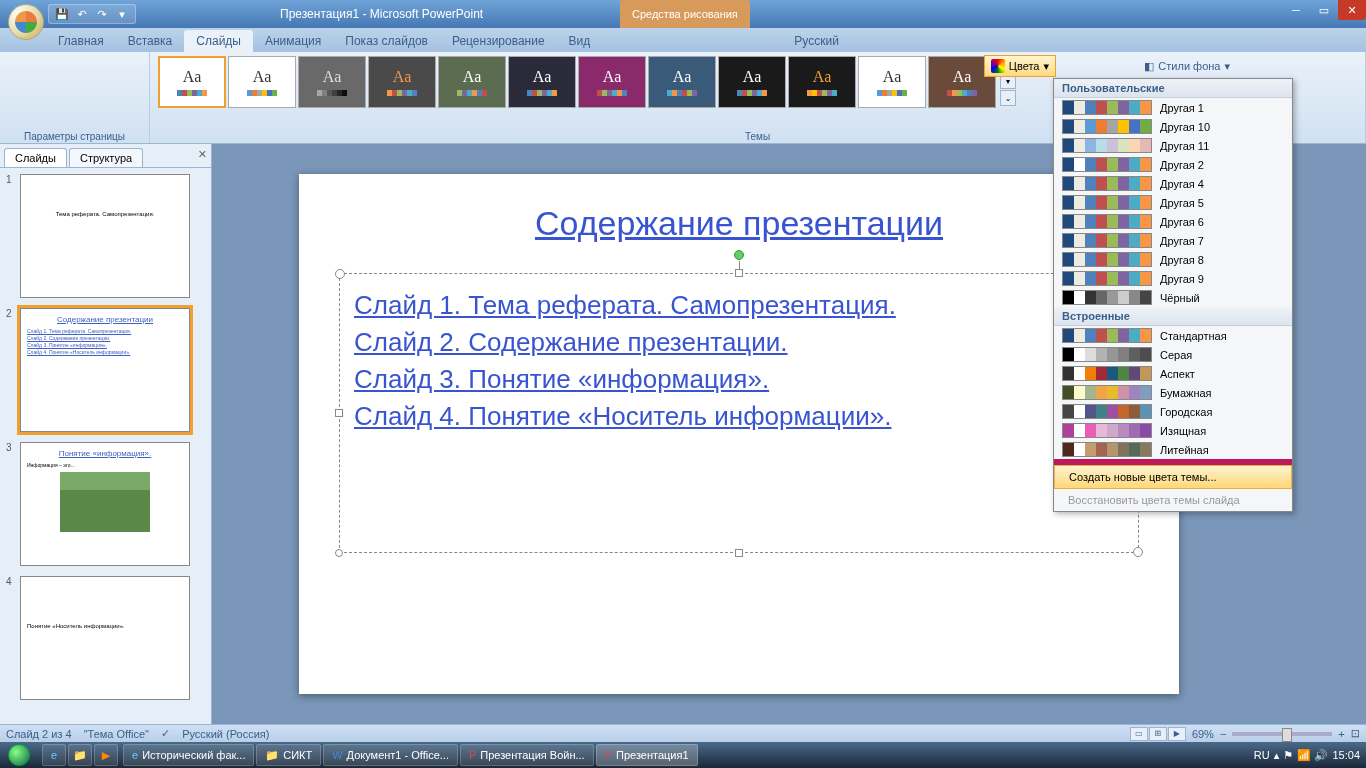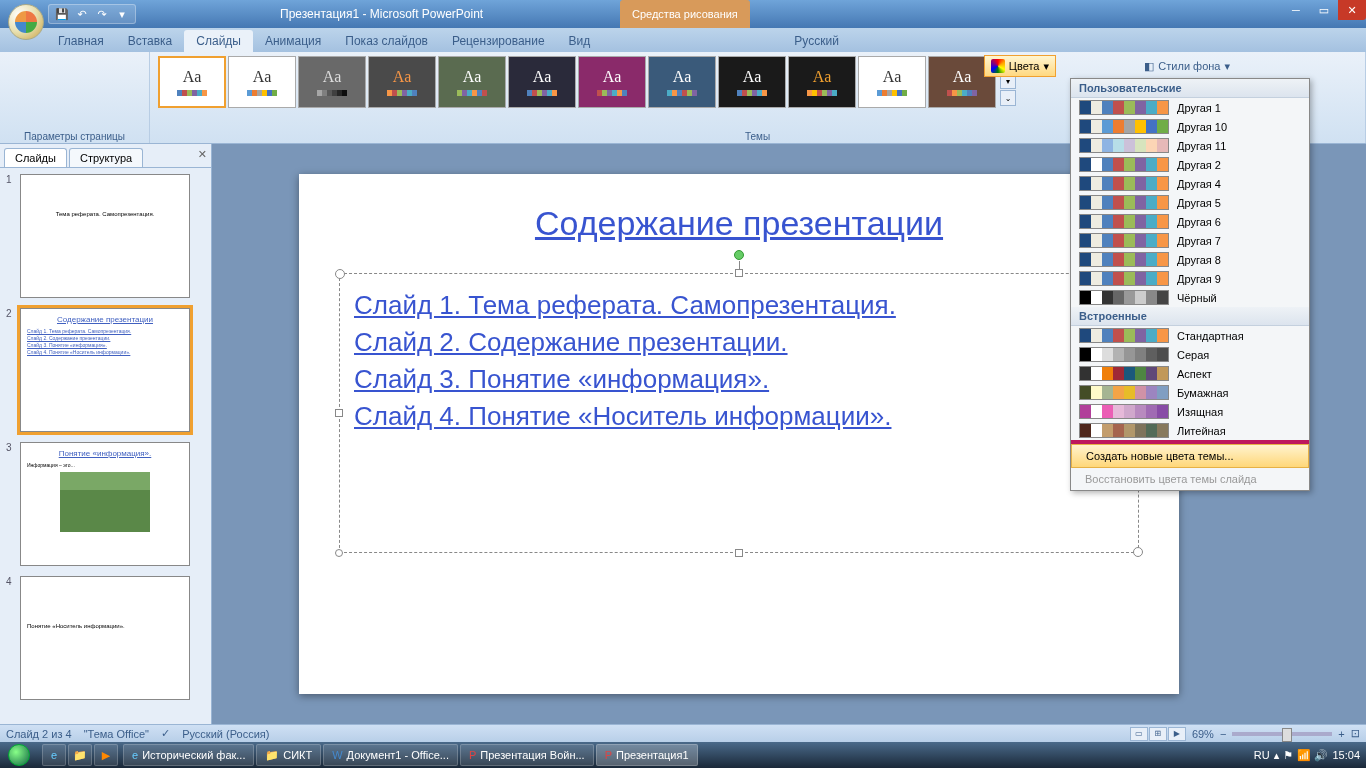--- a/index.html
+++ b/index.html
@@ -74,27 +74,27 @@
 .textbox::before { left: -5px; top: -5px; }
 .textbox::after { right: -5px; bottom: -5px; }
 .tb-handle { position: absolute; width: 8px; height: 8px; border: 1px solid #888; background: #fff; }
 .tb-rot { position: absolute; width: 10px; height: 10px; border-radius: 50%; background: #6c6; border: 1px solid #393; left: 50%; top: -24px; transform: translateX(-50%); }
 .tb-rot::after { content:""; position:absolute; width:1px; height:14px; background:#888; left:50%; top:10px; }
 .slide-link { font-size: 26px; color: #3854d0; text-decoration: underline; margin: 6px 0; display: block; }
 
 .notes-area { height: 32px; background: #fff; border-top: 1px solid #888; padding: 4px 10px; font-size: 13px; color: #888; }
 
 
-.colors-panel { position: absolute; right: 56px; top: 78px; width: 240px; background: #f4f6f8; border: 1px solid #888; box-shadow: 2px 2px 6px rgba(0,0,0,0.3); z-index: 100; font-size: 11px; }
+.colors-panel { position: absolute; right: 73px; top: 78px; width: 240px; background: #f4f6f8; border: 1px solid #888; box-shadow: 2px 2px 6px rgba(0,0,0,0.3); z-index: 100; font-size: 11px; }
 .cp-section-h { background: linear-gradient(to bottom, #eef2f6, #dce4ee); padding: 3px 8px; font-weight: bold; color: #3b5e8a; border-bottom: 1px solid #c4d0de; }
 .cp-list { max-height: 500px; overflow-y: auto; }
 .cp-item { display: flex; align-items: center; gap: 8px; padding: 2px 8px; cursor: pointer; }
 .cp-swatch { display: flex; border: 1px solid #888; }
 .cp-swatch span { width: 11px; height: 13px; }
-.cp-footer { border-top: 4px solid #be185d; }
+.cp-footer { border-top: 6px solid #be185d; }
 .cp-footer-btn { padding: 5px 14px; cursor: pointer; }
 .cp-footer-btn.hl { background: linear-gradient(to bottom, #fff3ce, #ffd779); border: 1px solid #e6b146; }
 .cp-footer-btn.dis { color: #999; }
 
 
 .statusbar { position: absolute; bottom: 26px; left: 0; right: 0; height: 18px; background: linear-gradient(to bottom, #cfe0f4, #b8cfe8); border-top: 1px solid #9ab5d4; display: flex; align-items: center; font-size: 11px; color: #3b5e8a; padding: 0 6px; gap: 12px; }
 .status-right { margin-left: auto; display: flex; align-items: center; gap: 6px; }
 .view-btns { display: flex; gap: 1px; }
 .view-btn { width: 18px; height: 14px; border: 1px solid #9ab5d4; background: #e8eff8; cursor: pointer; font-size:8px; display:flex; align-items:center; justify-content:center; }
 .zoom-slider { width: 100px; height: 4px; background: #aac; position: relative; }
@@ -557,20 +557,33 @@
           <span style="background: rgb(243, 164, 71);"></span>
           <span style="background: rgb(231, 188, 41);"></span>
           <span style="background: rgb(208, 146, 167);"></span>
           <span style="background: rgb(156, 133, 192);"></span>
           <span style="background: rgb(128, 158, 194);"></span>
         </div>
         <span>Бумажная</span>
       </div>
       <div class="cp-item">
         <div class="cp-swatch">
+          <span style="background: rgb(70, 70, 70);"></span>
+          <span style="background: rgb(255, 255, 255);"></span>
+          <span style="background: rgb(83, 84, 138);"></span>
+          <span style="background: rgb(67, 128, 134);"></span>
+          <span style="background: rgb(160, 77, 163);"></span>
+          <span style="background: rgb(196, 101, 45);"></span>
+          <span style="background: rgb(139, 93, 61);"></span>
+          <span style="background: rgb(92, 146, 181);"></span>
+        </div>
+        <span>Городская</span>
+      </div>
+      <div class="cp-item">
+        <div class="cp-swatch">
           <span style="background: rgb(177, 63, 154);"></span>
           <span style="background: rgb(255, 255, 255);"></span>
           <span style="background: rgb(235, 94, 181);"></span>
           <span style="background: rgb(230, 185, 217);"></span>
           <span style="background: rgb(208, 168, 204);"></span>
           <span style="background: rgb(184, 138, 191);"></span>
           <span style="background: rgb(160, 107, 179);"></span>
           <span style="background: rgb(136, 76, 166);"></span>
         </div>
         <span>Изящная</span>

